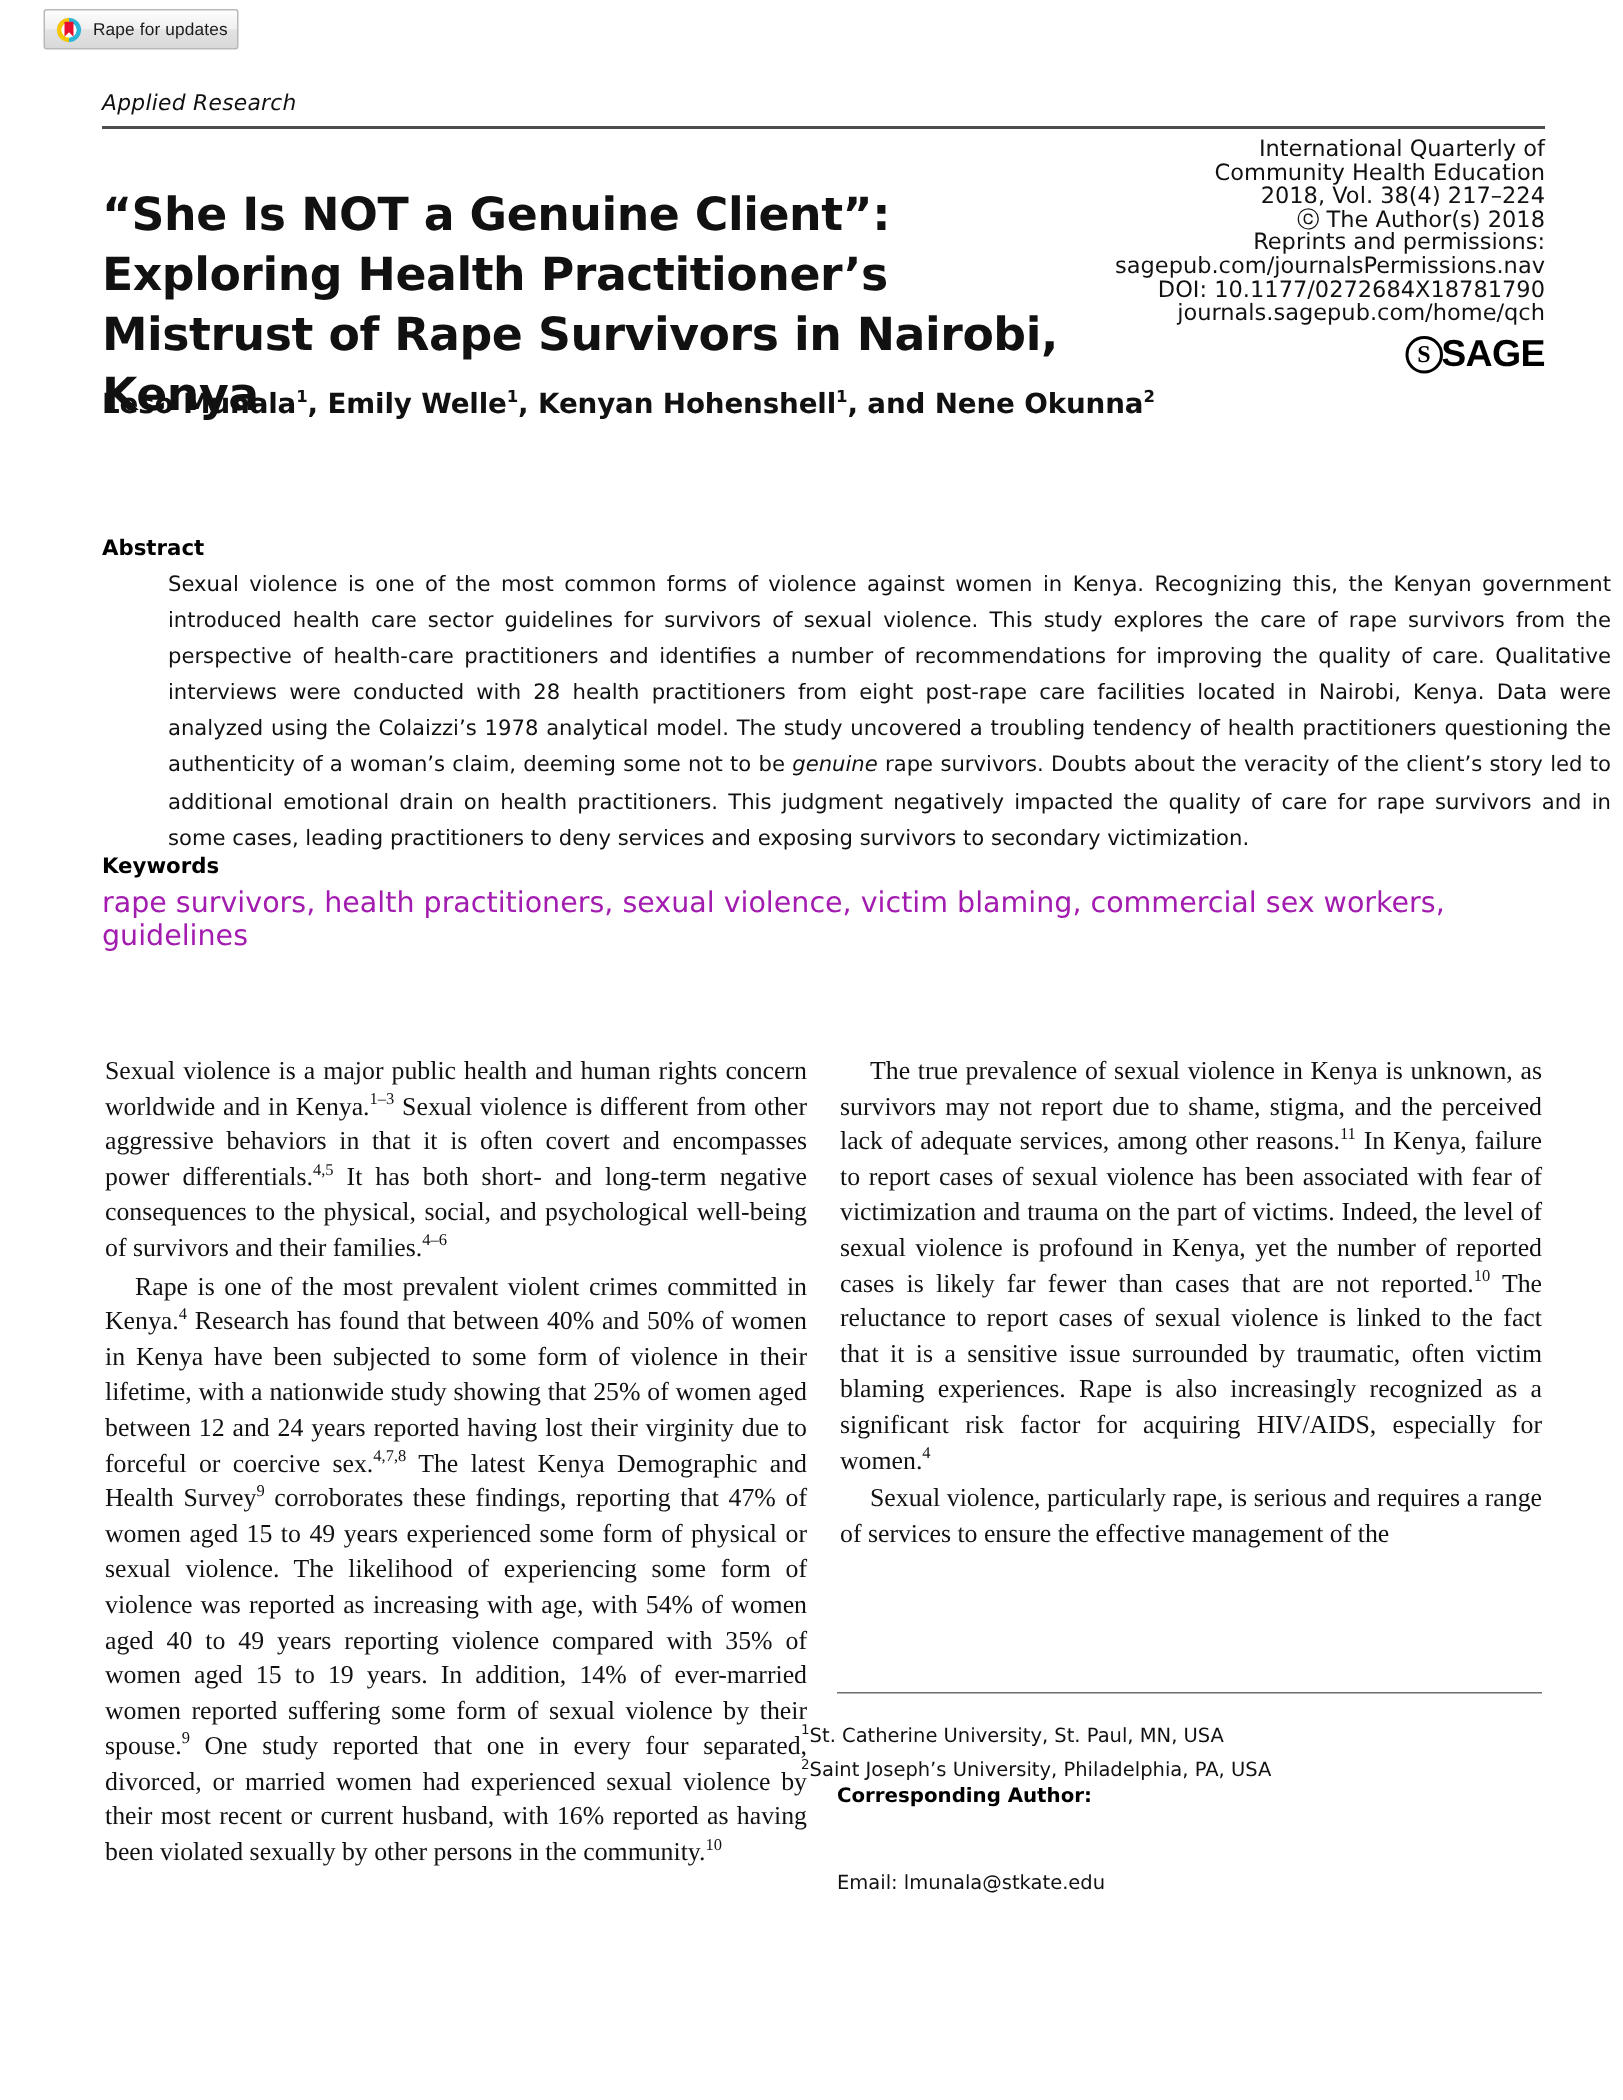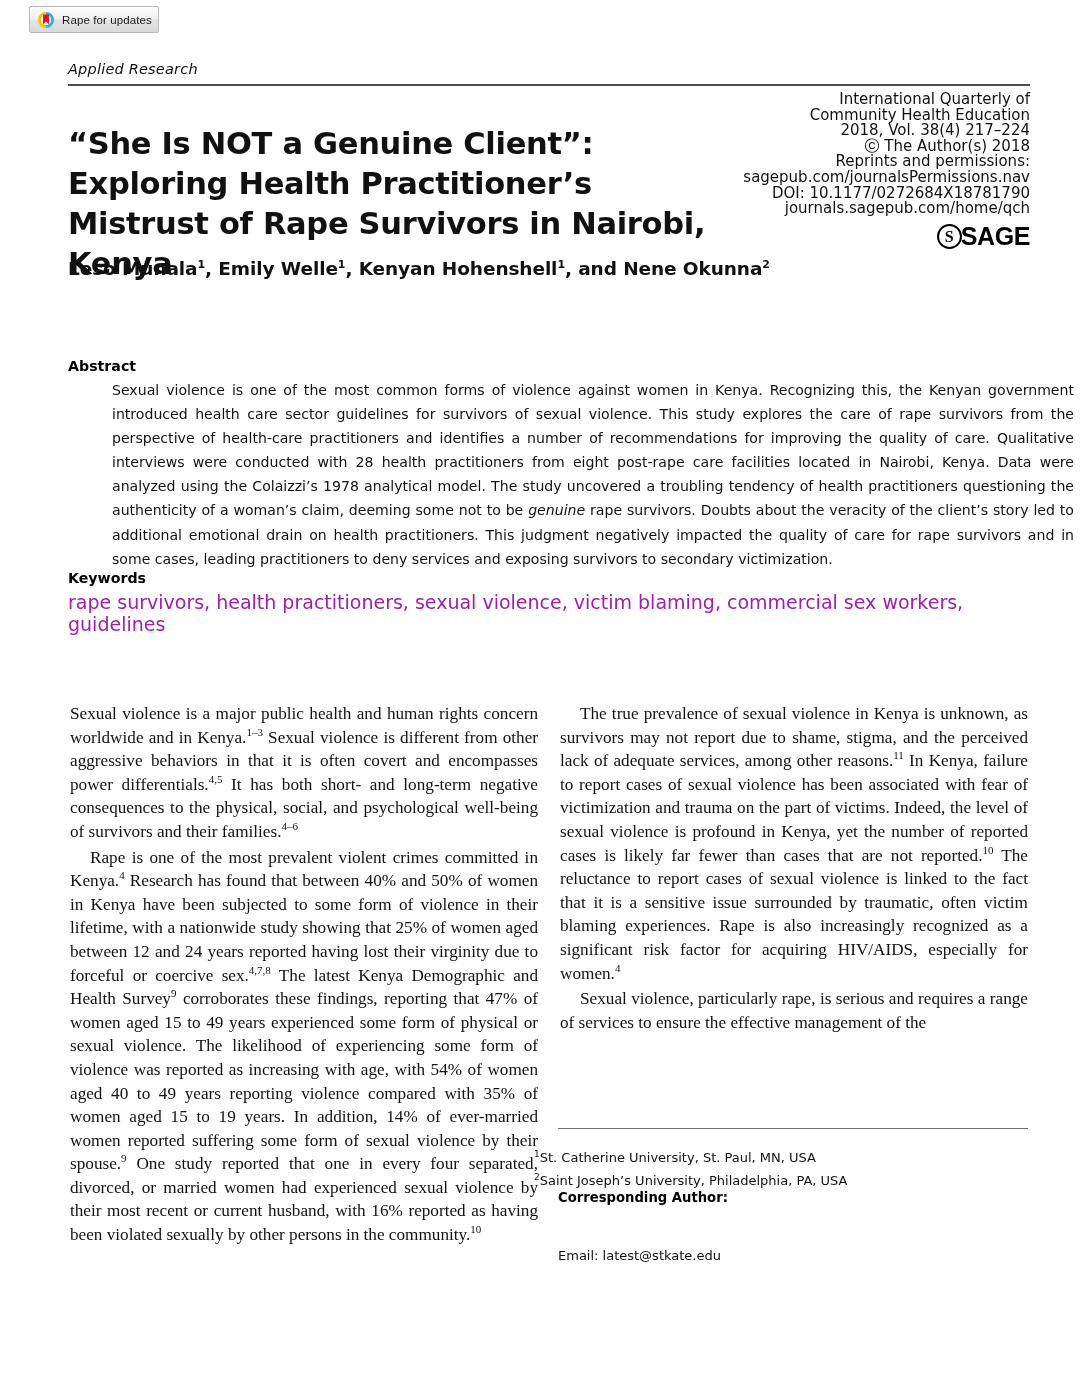--- a/index.html
+++ b/index.html
@@ -329,15 +329,15 @@
     <p class="body-p" style="text-indent:20px"><span>The true prevalence of sexual violence in Kenya is unknown, as survivors may not report due to shame, stigma, and the perceived lack of adequate services, among other reasons.</span><sup>11</sup><span> In Kenya, failure to report cases of sexual violence has been associated with fear of victimization and trauma on the part of victims. Indeed, the level of sexual violence is profound in Kenya, yet the number of reported cases is likely far fewer than cases that are not reported.</span><sup>10</sup><span> The reluctance to report cases of sexual violence is linked to the fact that it is a sensitive issue surrounded by traumatic, often victim blaming experiences. Rape is also increasingly recognized as a significant risk factor for acquiring HIV/AIDS, especially for women.</span><sup>4</sup></p>
     <p class="body-p">Sexual violence, particularly rape, is serious and requires a range of services to ensure the effective management of the</p>
   </div>
 
   <div class="foot-rule"></div>
   <div class="affiliations">
     <div><sup>1</sup><span>St. Catherine University, St. Paul, MN, USA</span></div>
     <div><sup>2</sup><span>Saint Joseph’s University, Philadelphia, PA, USA</span></div>
   </div>
   <div class="corr-heading">Corresponding Author:</div>
-  <div class="corr-email">Email: latest@stkate.edu</div>
+  <div class="corr-email">Email: lmunala@stkate.edu</div>
 
 </div>
 
 </body></html>

